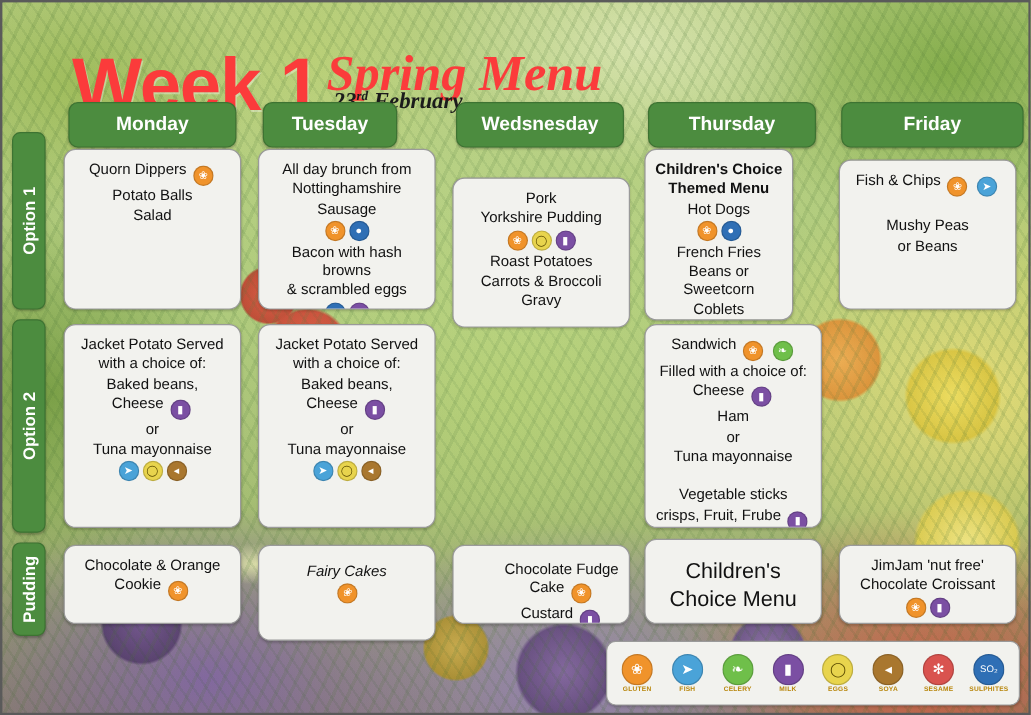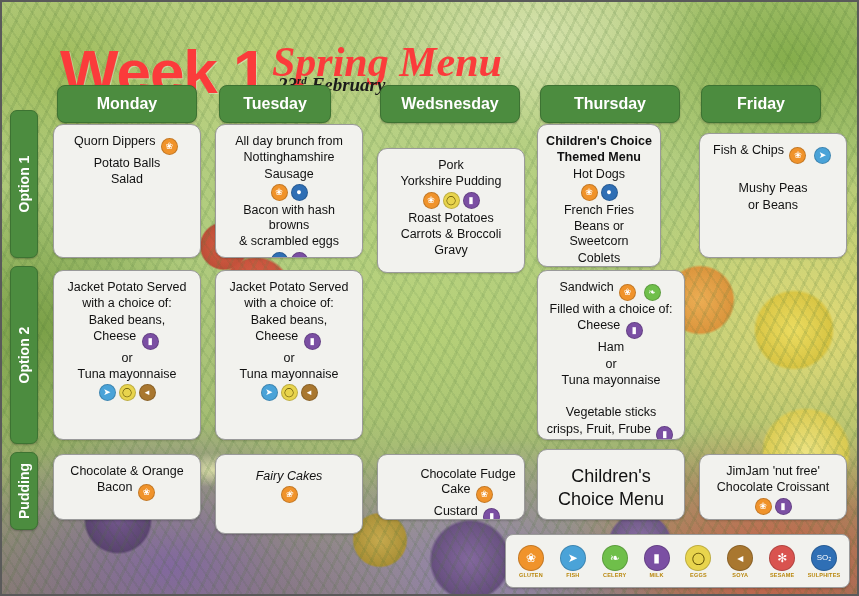--- a/index.html
+++ b/index.html
@@ -169,21 +169,21 @@
   <div class="title-spring">Spring Menu</div>
   <div class="title-date">
     <span>23</span><sup>rd</sup><span> February</span>
   </div>
 </div>
 
 <div class="day-header" style="left:57px;  width:140px;">Monday</div>
 <div class="day-header" style="left:219px; width:112px;">Tuesday</div>
 <div class="day-header" style="left:380px; width:140px;">Wedsnesday</div>
 <div class="day-header" style="left:540px; width:140px;">Thursday</div>
-<div class="day-header" style="left:701px; width:120px;">Friday</div>
+<div class="day-header" style="left:701px; width:152px;">Friday</div>
 
 <div class="opt-label" style="top:110px; height:148px;">
     <span>Option 1</span>
   </div>
 <div class="opt-label" style="top:266px; height:178px;">
     <span>Option 2</span>
   </div>
 <div class="opt-label" style="top:452px; height:78px;">
     <span>Pudding</span>
   </div>
@@ -302,21 +302,21 @@
   <div class="line">Vegetable sticks</div>
   <div class="line">
     <span>crisps, Fruit, Frube</span>
     <span class="ic milk inline-ic">▮</span>
   </div>
 </div>
 
 <div class="cell" style="left:53px; top:454px; width:148px; height:66px;">
   <div class="line">Chocolate &amp; Orange</div>
   <div class="line">
-    <span>Bacon</span>
+    <span>Cookie</span>
     <span class="ic gluten inline-ic">❀</span>
   </div>
 </div>
 
 <div class="cell" style="left:215px; top:454px; width:148px; height:80px;font-style:italic;">
   <div class="line" style="margin-top:6px;">Fairy Cakes</div>
   <div class="icons">
     <span class="ic gluten">❀</span>
   </div>
 </div>

